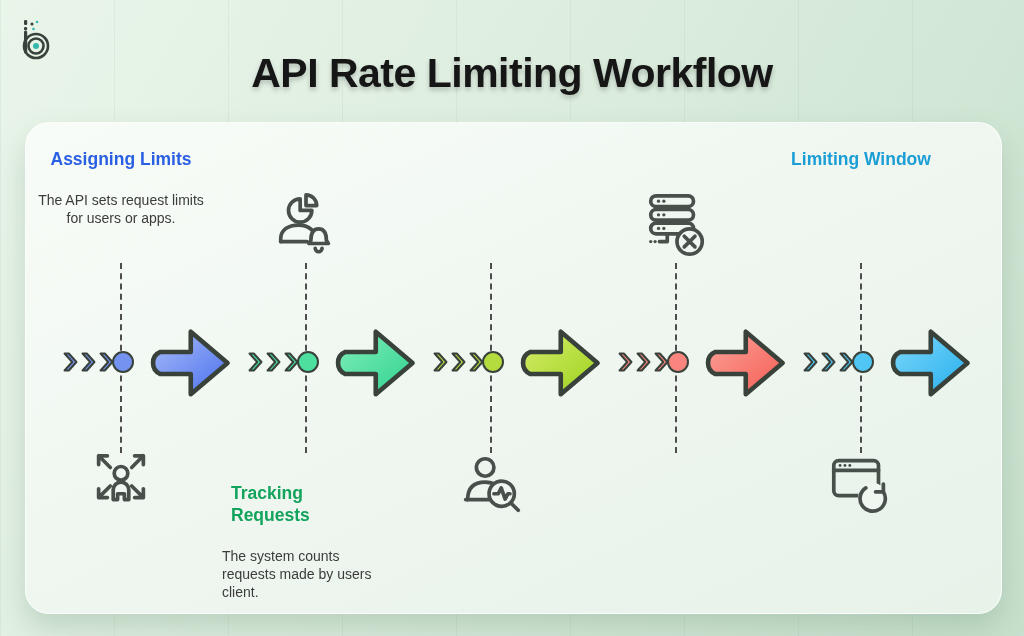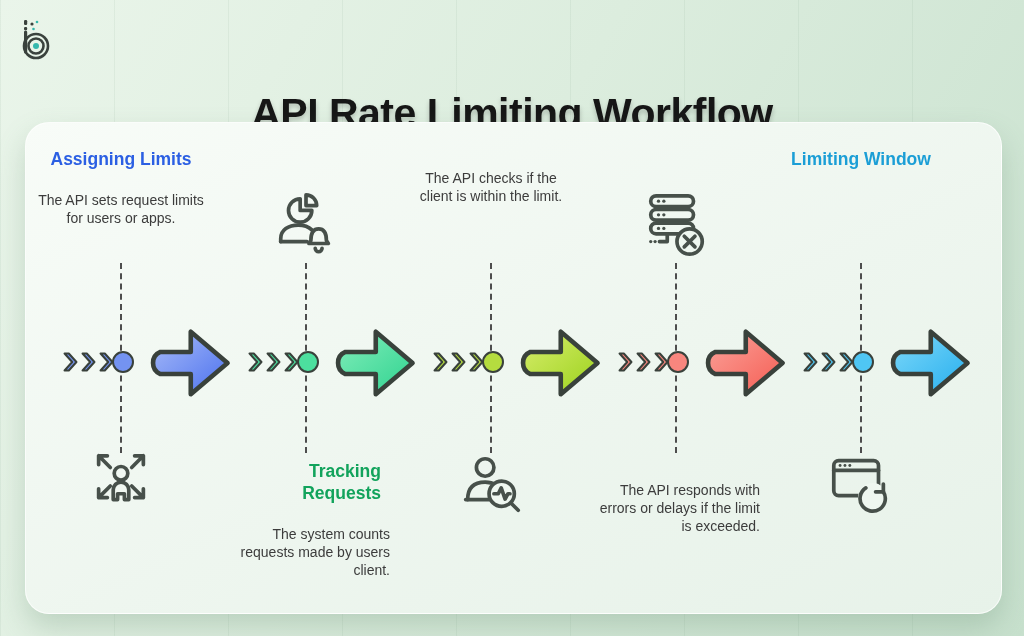--- a/index.html
+++ b/index.html
@@ -10,31 +10,30 @@
   }
   body::before{
     content:"";position:absolute;inset:0;pointer-events:none;
     background:repeating-linear-gradient(90deg, rgba(120,155,130,0.10) 0 1px, transparent 1px 114px);
   }
   .logo{position:absolute;left:16px;top:18px;}
   .main-title{
     position:absolute;top:50px;left:0;width:100%;text-align:center;
     font-size:41px;font-weight:bold;color:#161616;letter-spacing:-0.5px;
     text-shadow:0 3px 5px rgba(0,0,0,0.22);
-    margin-top:40px;
   }
   .card{
     position:absolute;left:25px;top:122px;width:975px;height:490px;
     border-radius:24px;border:1px solid rgba(255,255,255,0.75);
     background:linear-gradient(155deg,#f8fcf8 0%,#eef6ef 55%,#e7f2e9 100%);
     box-shadow:0 14px 28px rgba(100,140,110,0.28);
   }
   .stage{position:absolute;top:0;width:186px;height:490px;}
   .top-text{position:absolute;top:26px;left:50%;transform:translateX(-50%);width:168px;text-align:center;}
-  .bottom-text{position:absolute;top:338px;left:50%;transform:translateX(-50%);width:168px;text-align:right;}
+  .bottom-text{position:absolute;top:360px;left:50%;transform:translateX(-50%);width:168px;text-align:left;}
   .stage-title{font-size:17.5px;font-weight:bold;line-height:1.25;width:150px;margin:0 auto;}
   .stage-desc{font-size:14px;color:#3c3c3c;line-height:1.3;margin-top:20px;}
   .s1 .stage-title{color:#2b5fe3;}
   .s2 .stage-title{color:#12a35c;}
   .s3 .stage-title{color:#7fa91d;}
   .s4 .stage-title{color:#d63832;}
   .s5 .stage-title{color:#1b9ed6;}
   .dash{position:absolute;left:50%;top:140px;height:190px;border-left:2.5px dashed #4d4d4d;transform:translateX(-1px);}
   .dot{
     position:absolute;left:84px;top:228px;width:22px;height:22px;border-radius:50%;
@@ -168,21 +167,20 @@
       <path d="M53,33 L20,33 A13,13 0 0 0 20,57 L53,57 L53,79 L93,45 L53,11 Z" fill="url(#g2)"></path>
     </svg>
     <div class="bottom-text">
       <div class="stage-title">Tracking Requests</div>
       <div class="stage-desc">The system counts requests made by users client.</div>
     </div>
   </div>
 
   <div class="stage s3" style="left:372px">
     <div class="top-text">
-      <div class="stage-desc">The API checks if the client is within the limit.</div>
     </div>
     <div class="dash"></div>
     <div class="chevrons">
       <svg class="chev" viewBox="0 0 20 26">
           <path d="M3,3 H8 L17,13 L8,23 H3 L12,13 Z"></path>
         </svg>
       <svg class="chev" viewBox="0 0 20 26">
           <path d="M3,3 H8 L17,13 L8,23 H3 L12,13 Z"></path>
         </svg>
       <svg class="chev" viewBox="0 0 20 26">
@@ -234,21 +232,20 @@
         </svg>
       <svg class="chev" viewBox="0 0 20 26">
           <path d="M3,3 H8 L17,13 L8,23 H3 L12,13 Z"></path>
         </svg>
     </div>
     <div class="dot"></div>
     <svg class="arrow" viewBox="0 0 100 90">
       <path d="M53,33 L20,33 A13,13 0 0 0 20,57 L53,57 L53,79 L93,45 L53,11 Z" fill="url(#g4)"></path>
     </svg>
     <div class="bottom-text">
-      <div class="stage-desc">The API responds with errors or delays if the limit is exceeded.</div>
     </div>
   </div>
 
   <div class="stage s5" style="left:742px">
     <div class="top-text">
       <div class="stage-title">Limiting Window</div>
     </div>
     <div class="dash"></div>
     <div class="chevrons">
       <svg class="chev" viewBox="0 0 20 26">

